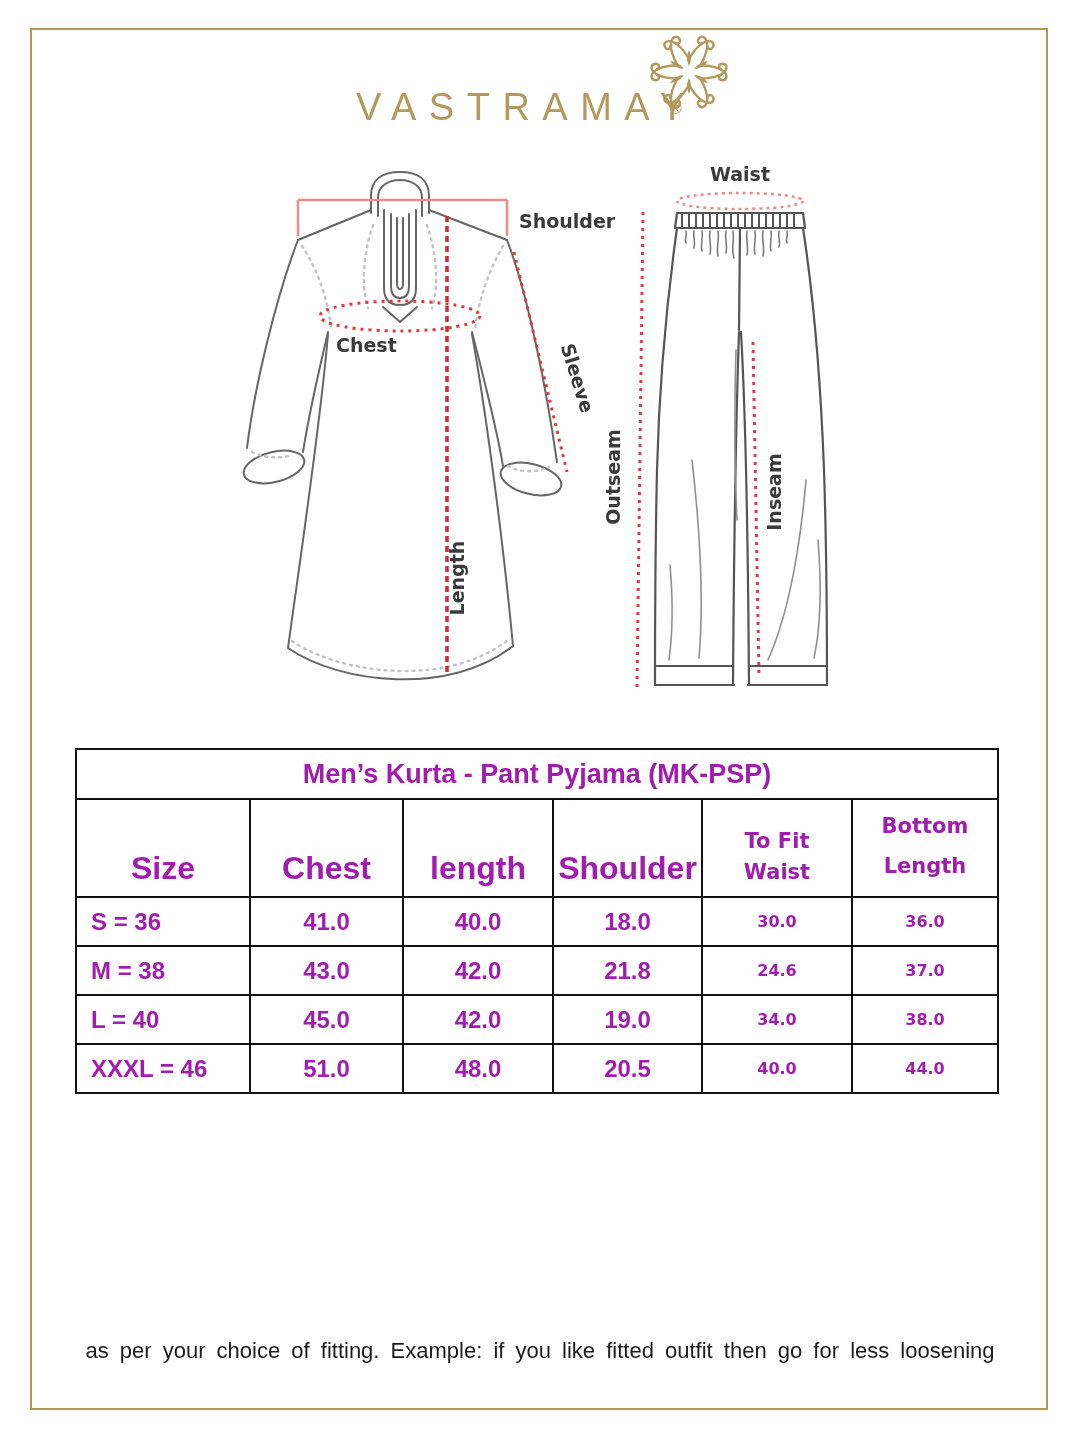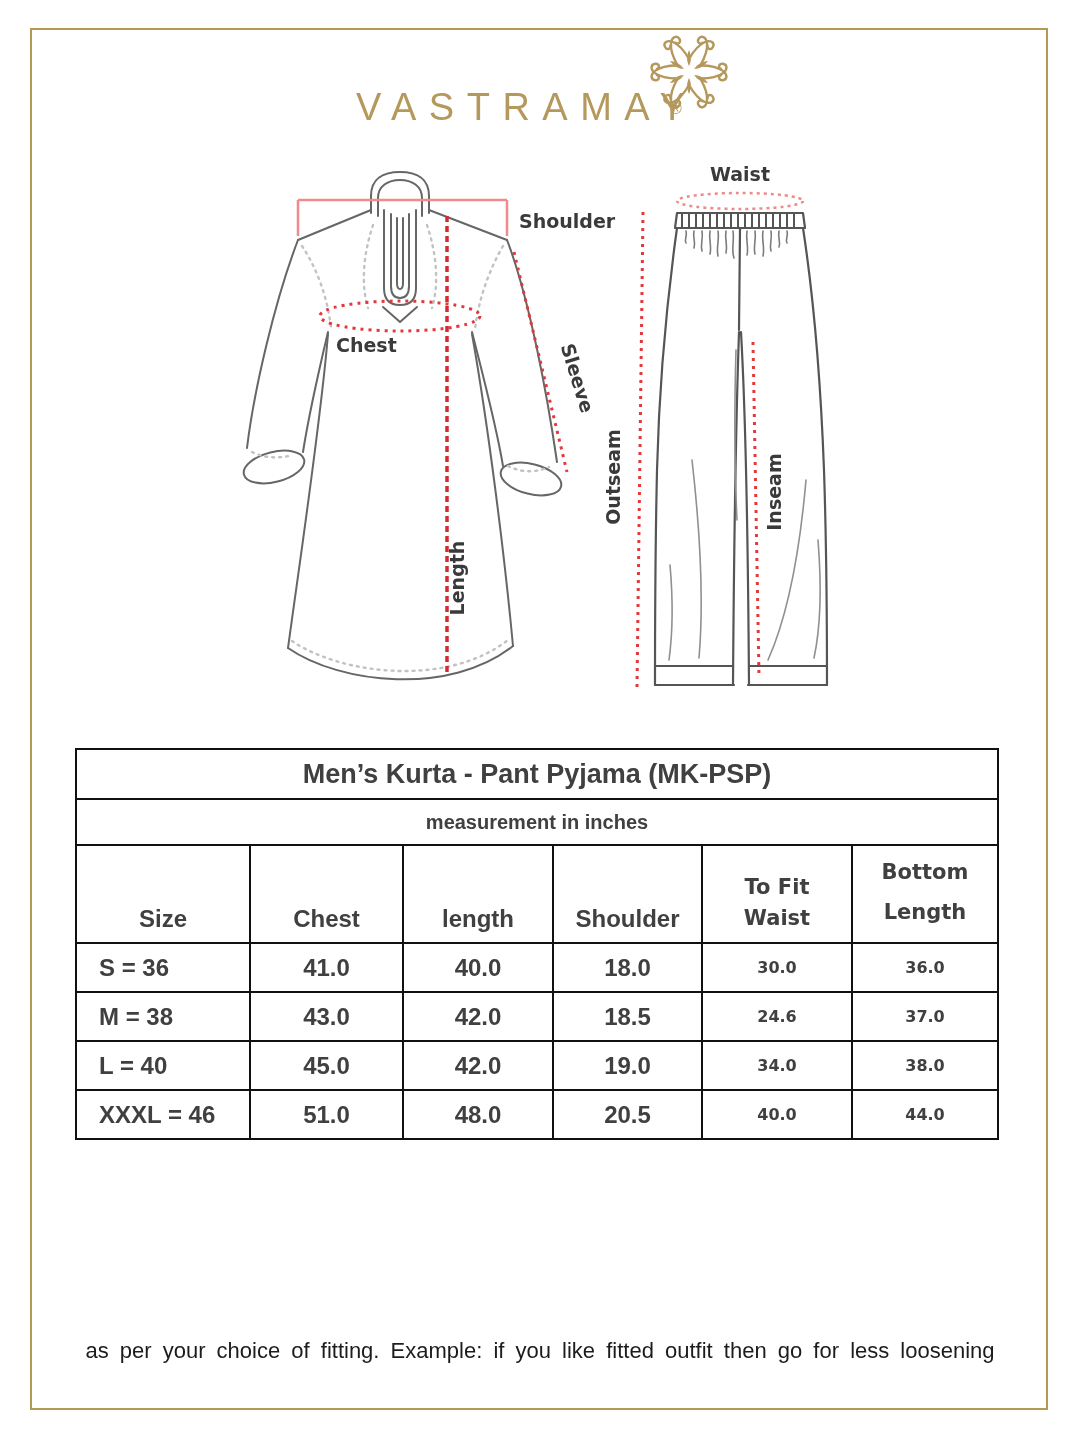--- a/index.html
+++ b/index.html
@@ -11,32 +11,32 @@
   .logo-text{position:absolute;left:356px;top:86px;font-family:"Liberation Sans",sans-serif;
         font-size:38px;font-weight:400;letter-spacing:12.5px;color:#b5985c;white-space:nowrap;}
   .reg-mark{position:absolute;left:670px;top:100px;font-size:16px;color:#b5985c;}
   .emblem{position:absolute;left:650px;top:33px;}
   
   .diagram{position:absolute;left:0;top:140px;}
   .diagram text{font-family:"DejaVu Sans",sans-serif;font-weight:bold;fill:#3a3a3a;}
   
   table.size-table{position:absolute;left:75px;top:748px;border-collapse:collapse;
         table-layout:fixed;background:#fff;}
-  table.size-table td{border:2px solid #111;color:#404040;overflow:hidden;}
+  table.size-table td{border:2px solid #111;color:#a21caf;overflow:hidden;}
   td.t-title{height:46px;text-align:center;font-weight:bold;font-size:27px;
         font-family:"Liberation Sans",sans-serif;border-bottom-width:3px;}
   td.t-sub{height:42px;text-align:center;font-weight:bold;font-size:20px;
         font-family:"Liberation Sans",sans-serif;border-bottom-width:3px;}
   td.hdr{height:86px;vertical-align:bottom;text-align:center;font-weight:bold;
-        font-size:24px;padding-bottom:9px;font-family:"Liberation Sans",sans-serif;}
+        font-size:32px;padding-bottom:9px;font-family:"Liberation Sans",sans-serif;}
   td.hdr-wide{font-family:"DejaVu Sans",sans-serif;font-size:21px;line-height:1.45;}
   td.hdr-wide.spread{line-height:1.9;}
   td.cell{height:45px;text-align:center;vertical-align:middle;font-weight:bold;
         font-size:24px;font-family:"Liberation Sans",sans-serif;}
-  td.cell-size{text-align:left;padding-left:22px;}
+  td.cell-size{text-align:left;padding-left:14px;}
   td.cell-wide{font-family:"DejaVu Sans",sans-serif;font-size:16px;}
   
   .note{position:absolute;left:55px;top:1330px;width:970px;text-align:center;
         color:#1c1c1c;font-size:22px;line-height:42px;word-spacing:5px;
         font-family:"Liberation Sans",sans-serif;}
 </style>
 </head>
 <body>
 
 <div class="page">
@@ -170,23 +170,20 @@
         <col style="width:150px">
       <col style="width:149px">
         <col style="width:150px">
         <col style="width:146px">
     </colgroup>
     <tbody>
         <tr>
       <td class="t-title" colspan="6">Men’s Kurta - Pant Pyjama (MK-PSP)</td>
     </tr>
     <tr>
-      <td class="t-sub" colspan="6">measurement in inches</td>
-    </tr>
-    <tr>
       <td class="hdr">Size</td>
       <td class="hdr">Chest</td>
       <td class="hdr">length</td>
       <td class="hdr">Shoulder</td>
       <td class="hdr hdr-wide">
         <div>To Fit</div>
         <div>Waist</div>
       </td>
       <td class="hdr hdr-wide spread">
         <div>Bottom</div>
@@ -198,21 +195,21 @@
       <td class="cell">41.0</td>
       <td class="cell">40.0</td>
       <td class="cell">18.0</td>
       <td class="cell cell-wide">30.0</td>
       <td class="cell cell-wide">36.0</td>
     </tr>
     <tr>
       <td class="cell cell-size">M = 38</td>
       <td class="cell">43.0</td>
       <td class="cell">42.0</td>
-      <td class="cell">18.5</td>
+      <td class="cell">21.8</td>
       <td class="cell cell-wide">24.6</td>
       <td class="cell cell-wide">37.0</td>
     </tr>
     <tr>
       <td class="cell cell-size">L = 40</td>
       <td class="cell">45.0</td>
       <td class="cell">42.0</td>
       <td class="cell">19.0</td>
       <td class="cell cell-wide">34.0</td>
       <td class="cell cell-wide">38.0</td>

